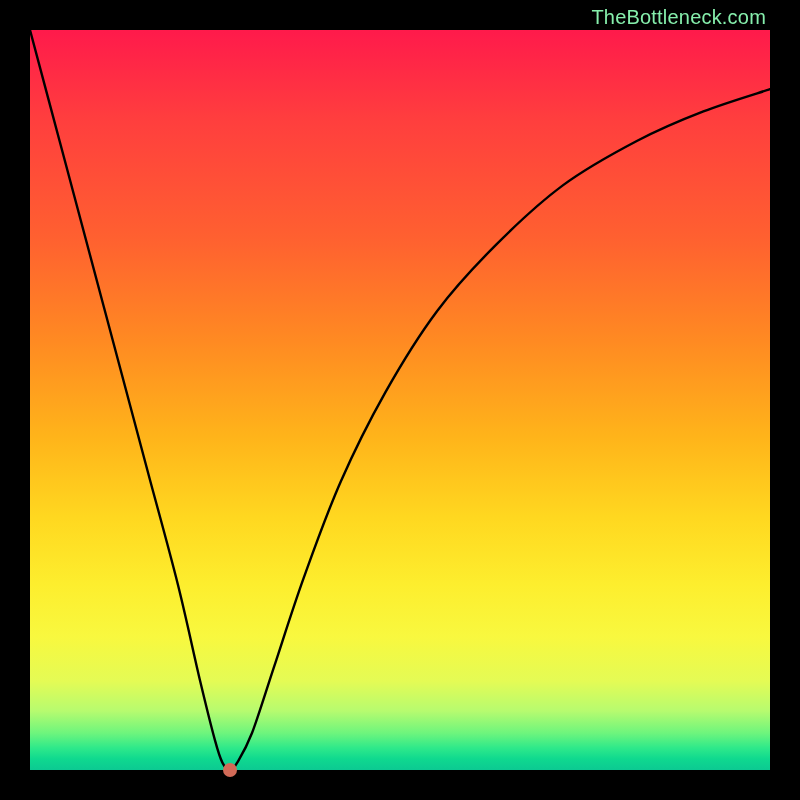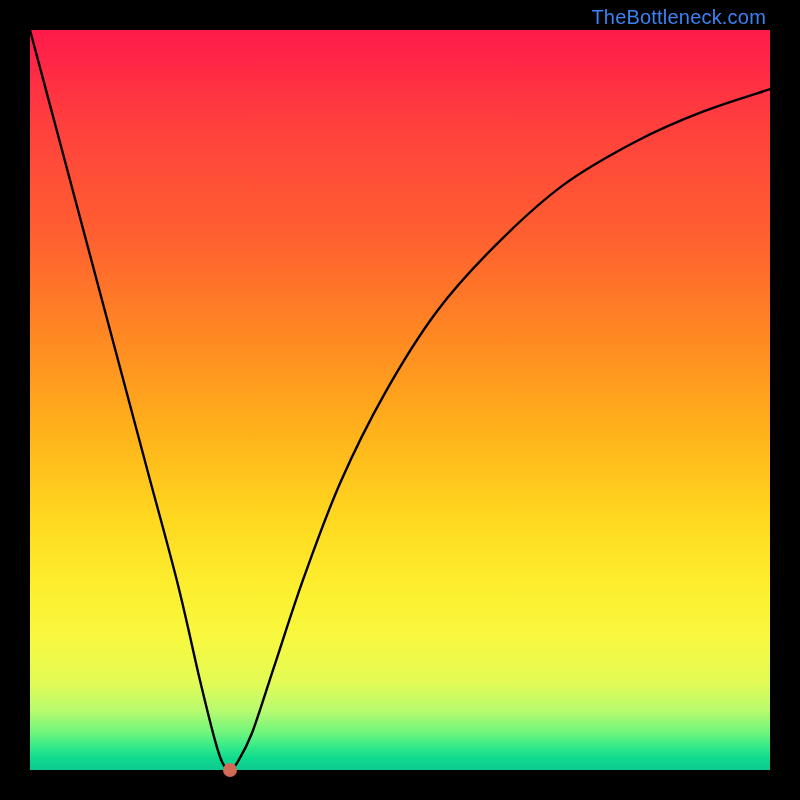--- a/index.html
+++ b/index.html
@@ -39,21 +39,21 @@
       #6ef57d 95%,
       #2fe98a 97%,
       #0fd98f 98.5%,
       #0cc992 100%
     );
   }
   .watermark {
     position: absolute;
     top: 6px;
     right: 34px;
-    color: #3b82f6;
+    color: #86efac;
     font-size: 20px;
     font-weight: 500;
     letter-spacing: 0.2px;
     user-select: none;
   }
   svg.curve {
     position: absolute;
     left: 0;
     top: 0;
     width: 740px;

